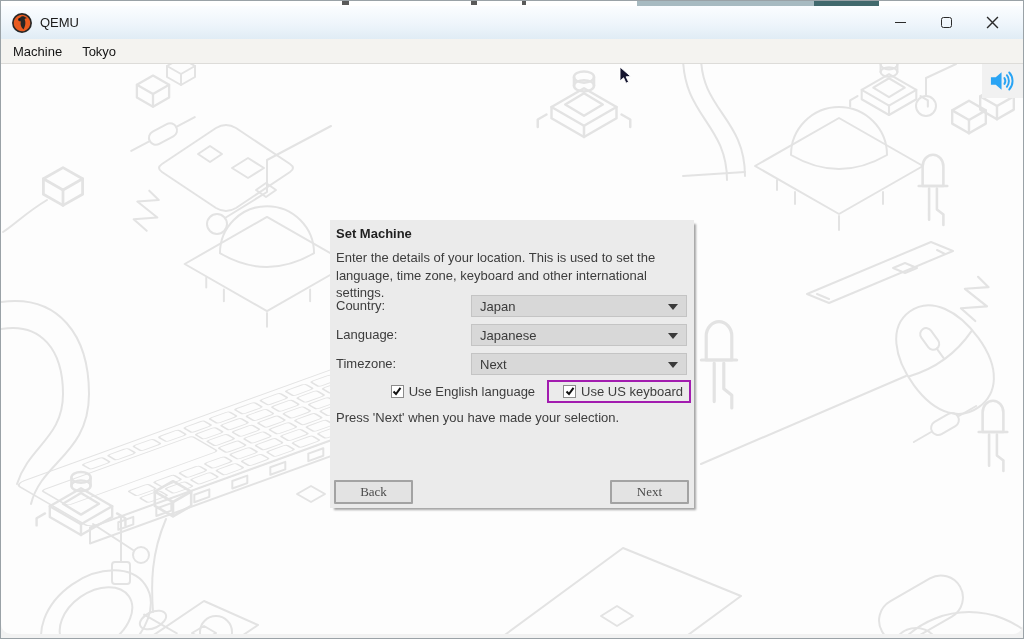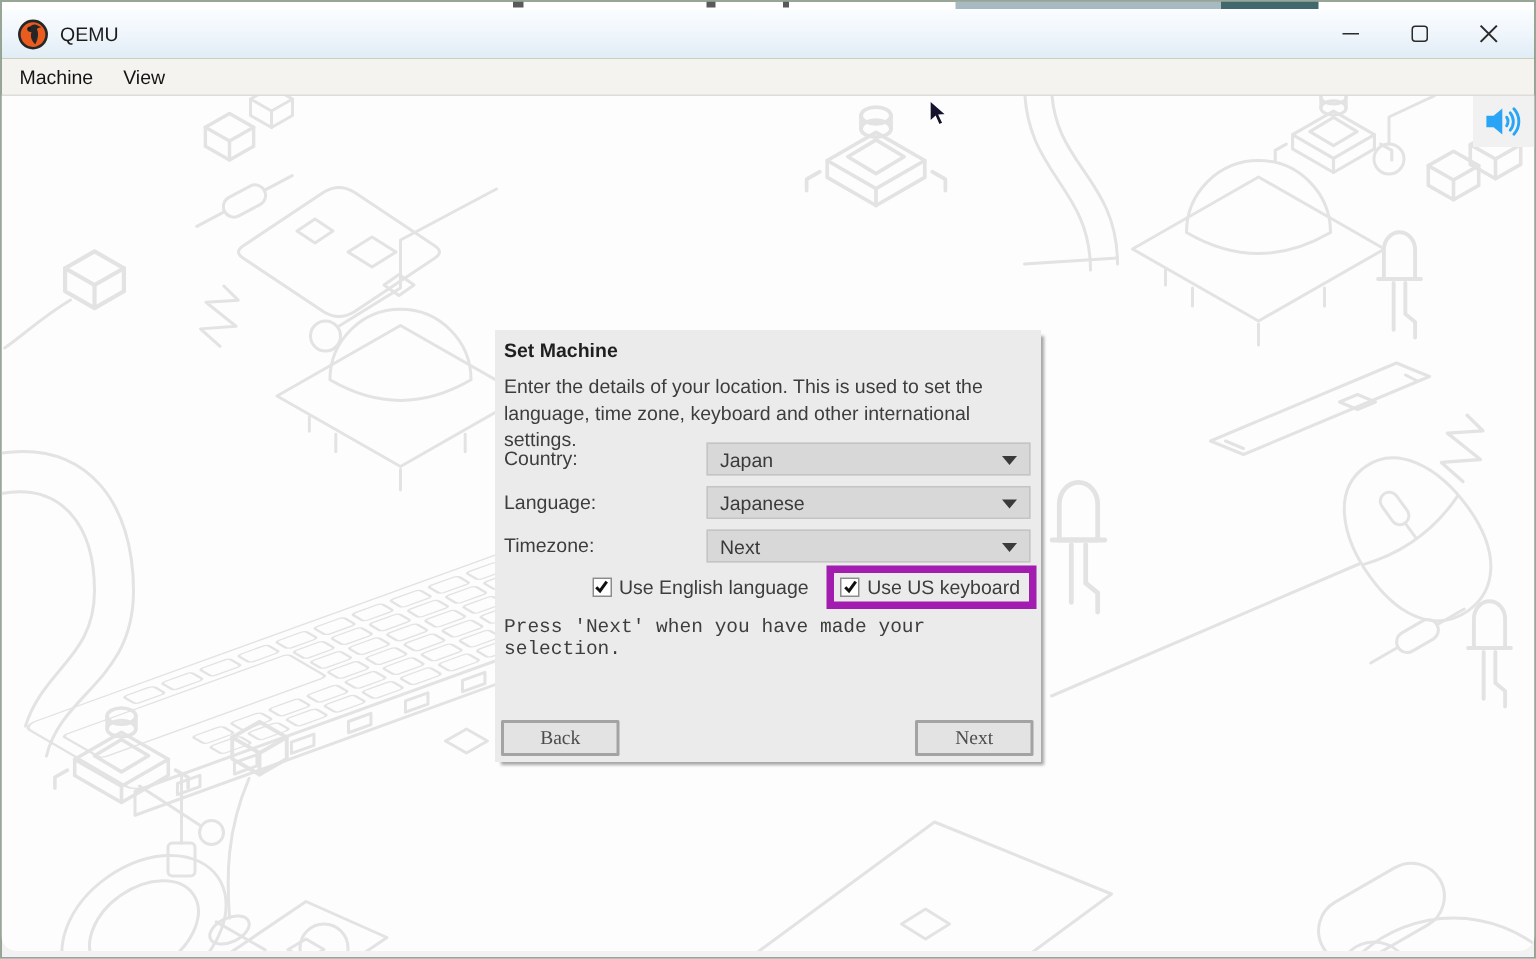--- a/index.html
+++ b/index.html
@@ -59,24 +59,24 @@
   .row-country  { top:75px; } .row-language { top:104px; } .row-timezone { top:133px; }
   .select {
     position:absolute; left:135px; right:1px; top:0; bottom:0;
     background:#d8d8d8; border:1px solid #c4c4c4; display:flex; align-items:center;
   }
   .select .val { margin-left:8px; color:#3a3a3a; }
   .select .arrow { position:absolute; right:8px; top:8px; width:0; height:0;
     border-left:5px solid transparent; border-right:5px solid transparent; border-top:6px solid #3a3a3a; }
   .cb-row { position:absolute; top:159px; right:3px; height:24px; display:flex; gap:12px; align-items:center; }
   .cb-item { display:flex; align-items:center; gap:5px;padding-left:39px; }
-  .cb-item.focus-frame { border:5px solid #a21caf; padding:2px 6px 2px 4px;align-items:center; }
+  .cb-item.focus-frame { border:2px solid #a21caf; padding:2px 6px 2px 14px;align-items:center; }
   .cb-box { width:13px; height:13px; background:#fff; border:1px solid #8c8c8c;
     display:flex; align-items:center; justify-content:center; }
-  .hint { position:absolute; top:190px; left:6px;font-family:Liberation Mono, monospace; }
+  .hint { position:absolute; top:190px; left:6px; }
   .btn {
     position:absolute; bottom:4px; width:79px; height:24px;
     background:#e3e3e3; border:2px solid #a3a3a3; border-radius:1px;
     font-size:13px; color:#4c4c4c; display:flex; align-items:center; justify-content:center;font-family:Liberation Serif, serif;
   }
   .btn-back { left:4px; } .btn-next { right:5px; }
   
   .cursor { position:absolute; left:618px; top:2px; z-index:30; }
   .dialog { z-index:10; }
 </style>
@@ -110,21 +110,21 @@
       <div class="win-btn">
         <svg width="13" height="13" viewBox="0 0 12 12">
           <path d="M1,1 L11,11 M11,1 L1,11" stroke="#2b2b2b" stroke-width="1.3" fill="none"></path>
         </svg>
       </div>
     </div>
   </div>
 
   <div class="menubar">
     <span class="menu-item">Machine</span>
-    <span class="menu-item">View</span>
+    <span class="menu-item">Tokyo</span>
   </div>
 
   <div class="screen-bed"></div>
 
   <div class="display">
 
     <svg class="bg" width="1022" height="570" viewBox="0 0 1022 570" xmlns="http://www.w3.org/2000/svg" xmlns:xlink="http://www.w3.org/1999/xlink">
       <defs>
         <g id="tact">
           <path d="M-26,-4 L0,-19 L26,-4 L0,11 Z"></path>

